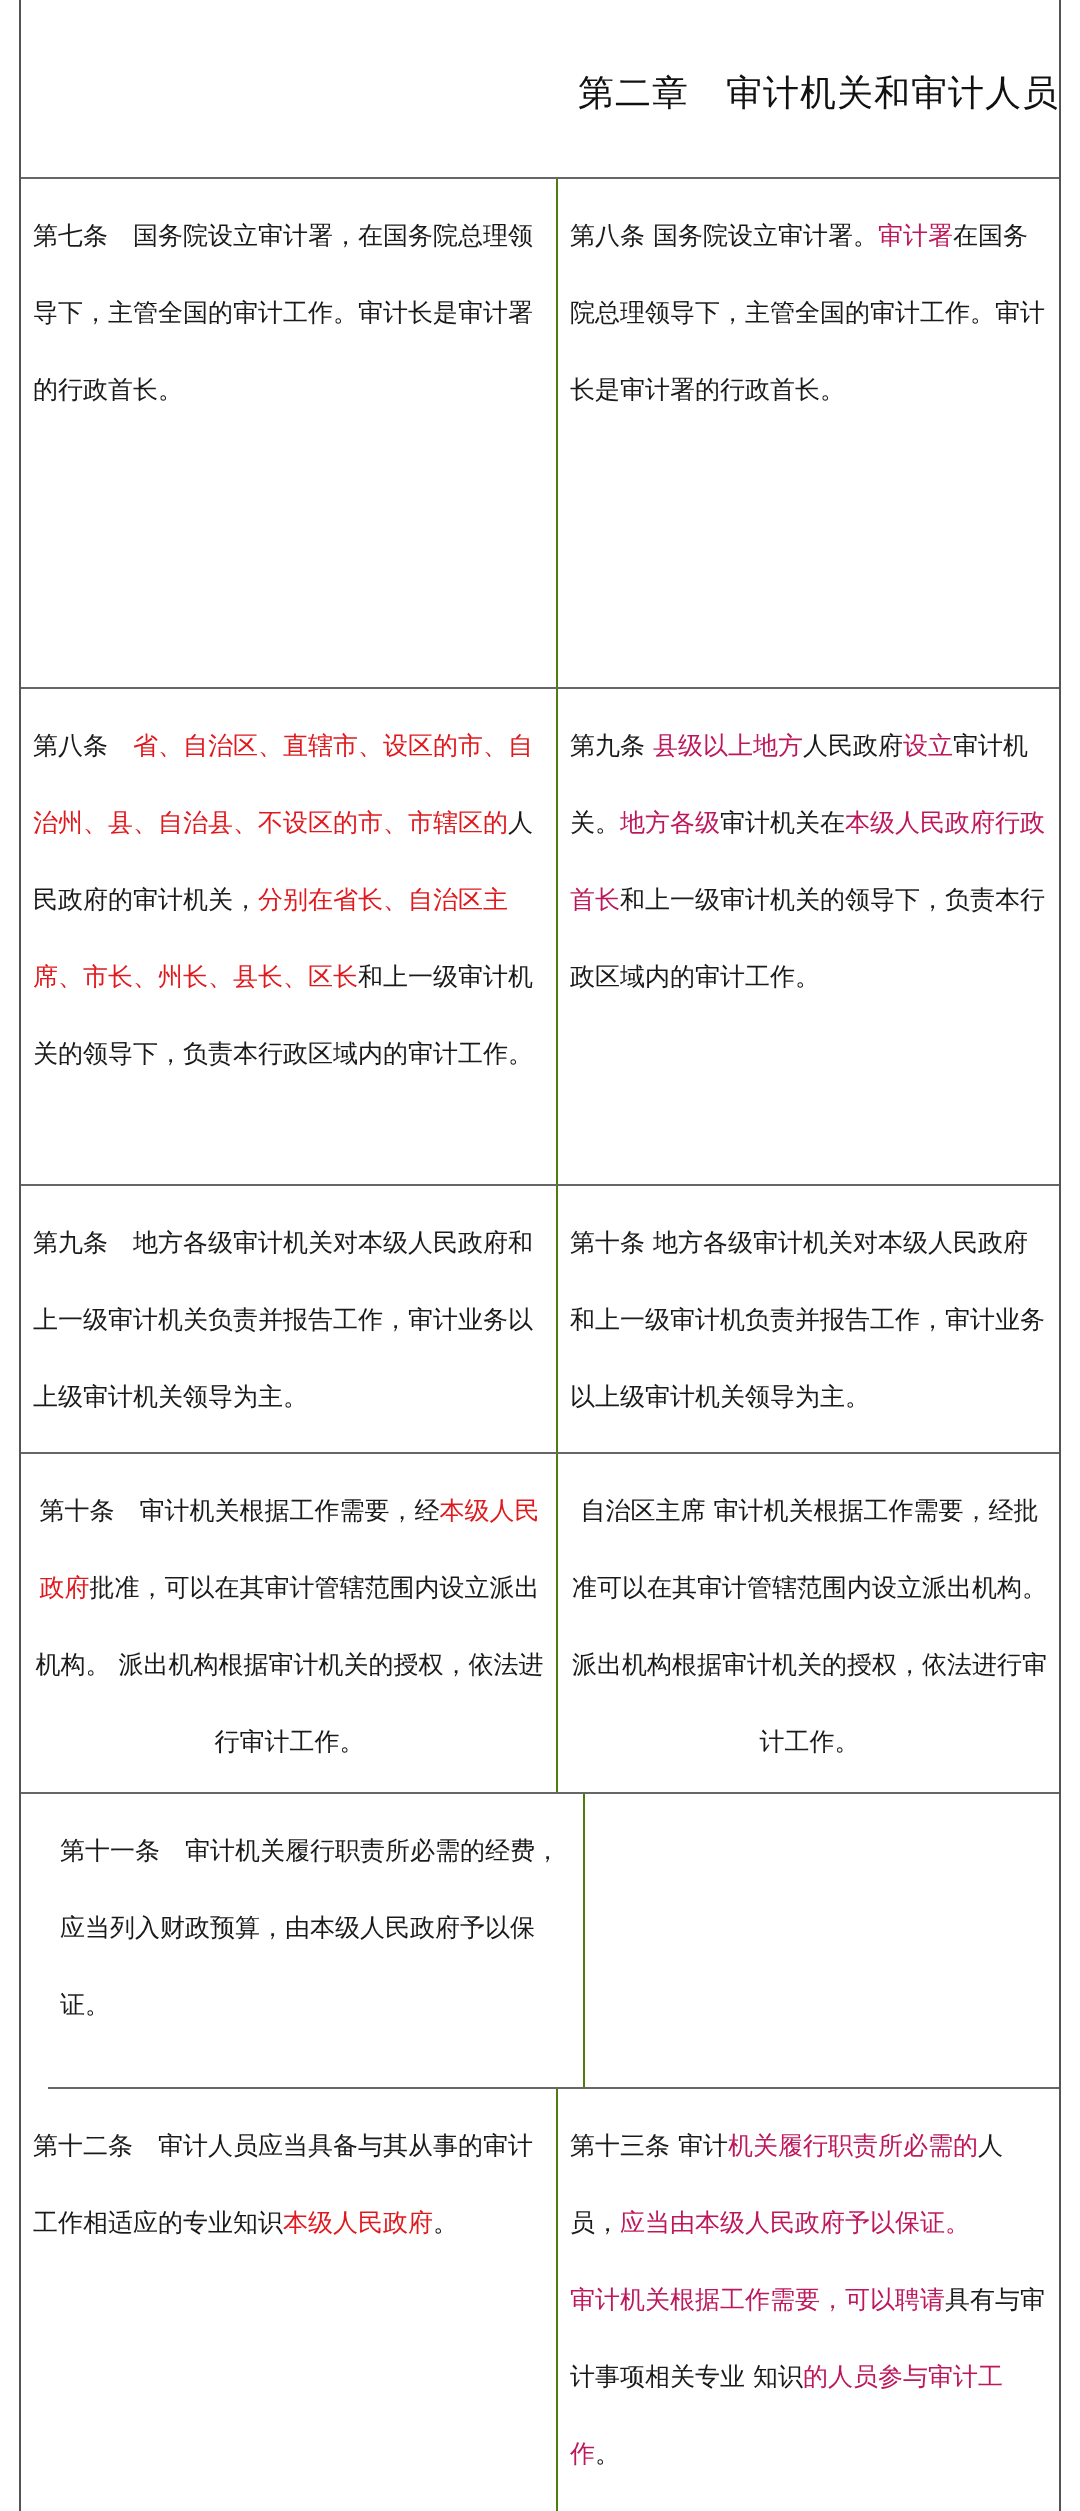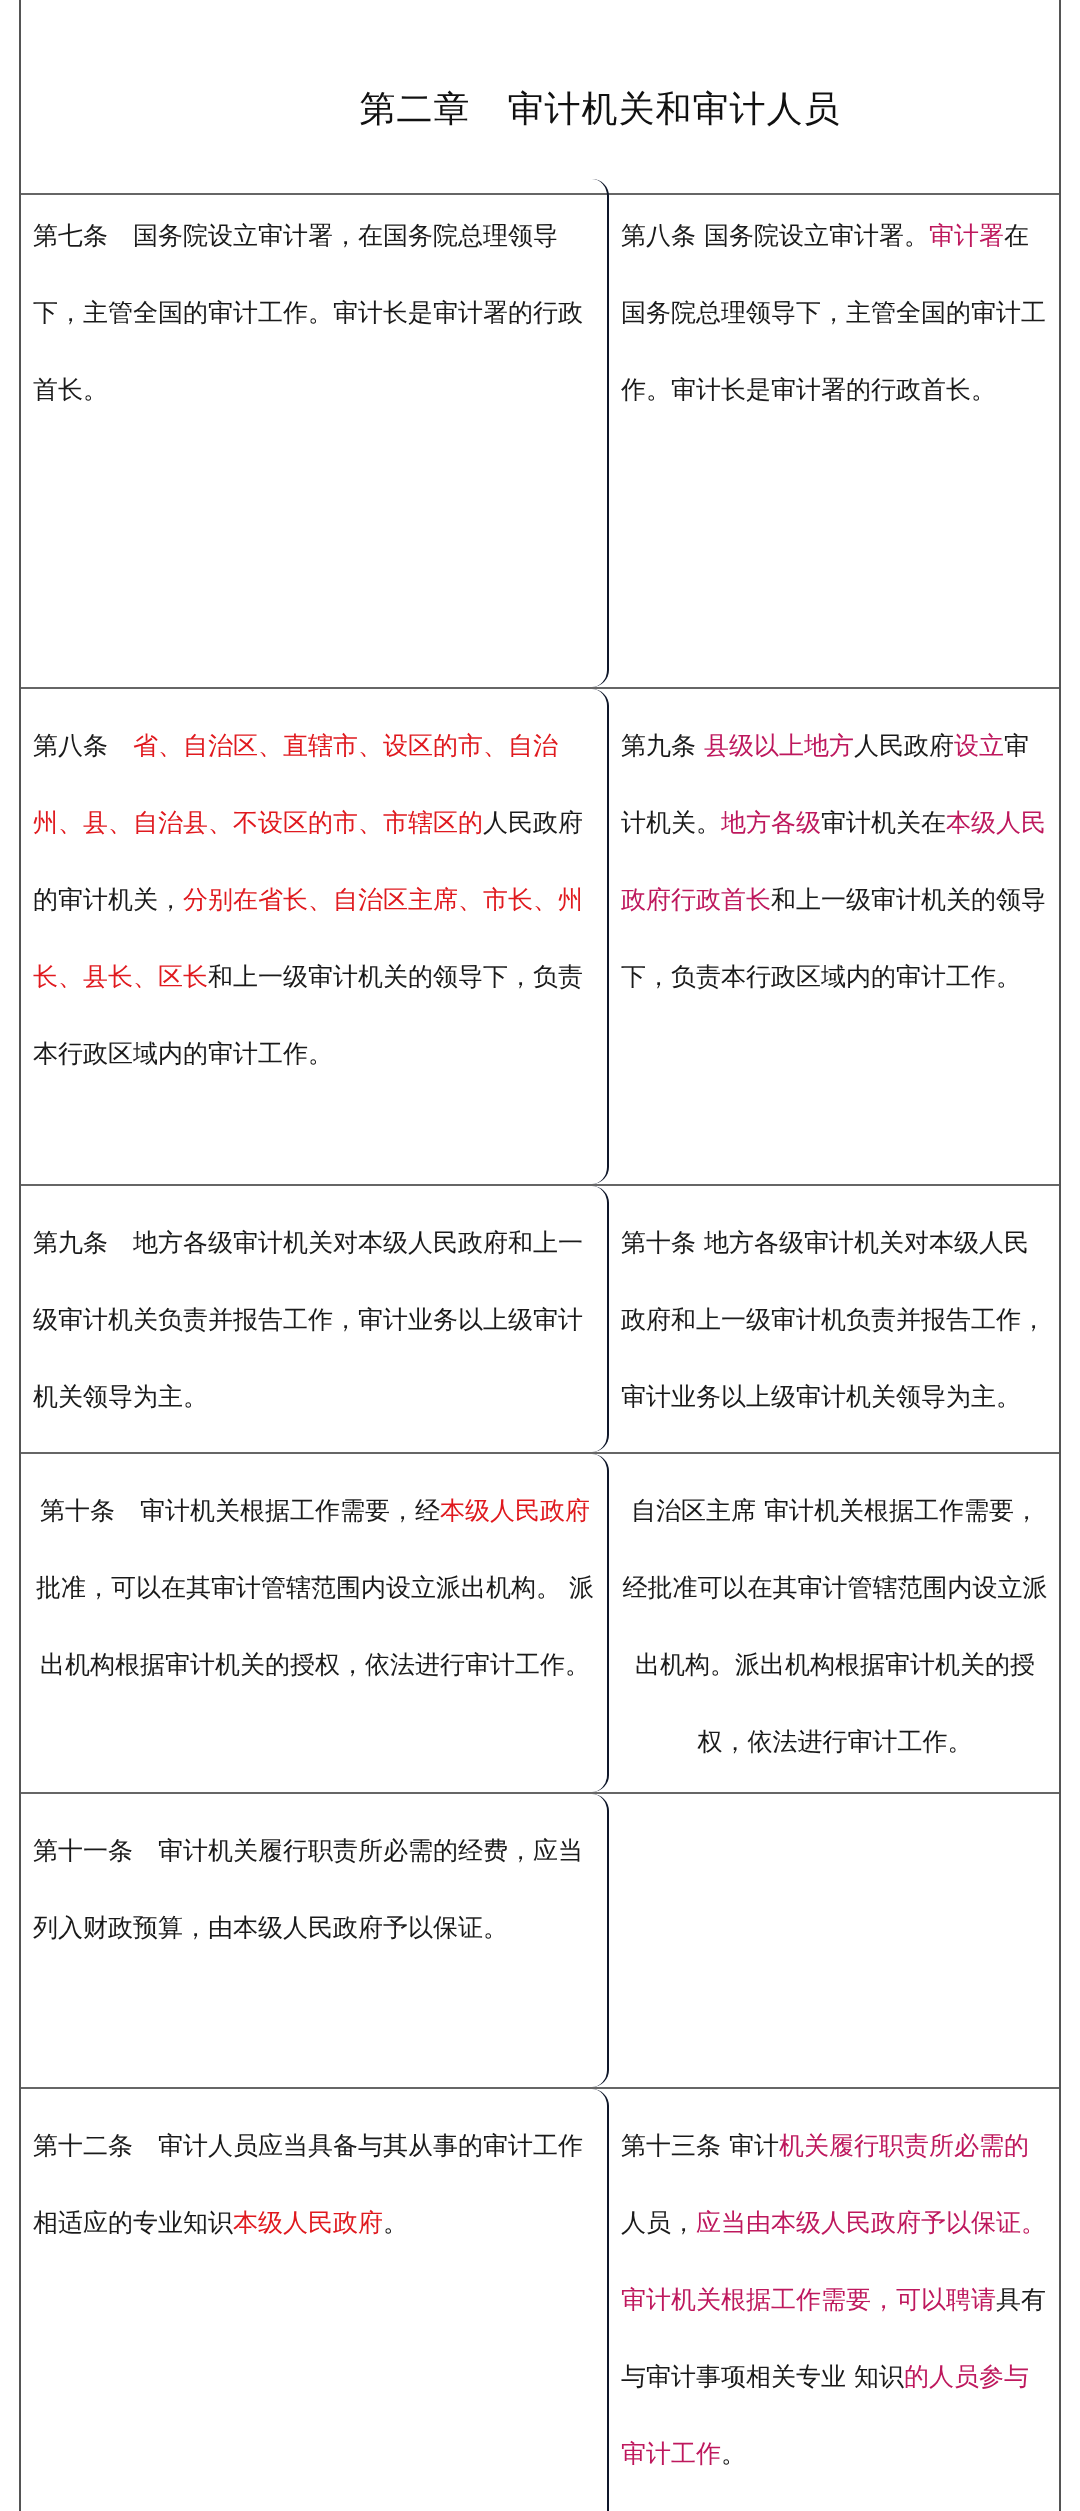--- a/index.html
+++ b/index.html
@@ -19,26 +19,26 @@
       position: absolute;
       left: 19px;
       top: -2px;
       width: 1042px;
       height: 2530px;
       border: 2px solid #555;
       box-sizing: border-box;
     }
     .title-row {
       position: absolute;
-      left: 0; right: 0; top: 16px;
+      left: 0; right: 0; top: 0;
       height: 177px;
       border-bottom: 2px solid #666;
       display: flex;
       align-items: center;
-      justify-content: center;
+      justify-content: flex-end;
     }
     .title {
       font-size: 36px;
       letter-spacing: 1px;
       color: #111;
       margin-left: 120px;
       margin-top: 10px;
       white-space: pre;
     }
     .row {
@@ -50,23 +50,22 @@
     .row:last-child { border-bottom: none; }
     .cell {
       box-sizing: border-box;
       padding: 18px 10px 0 12px;
       font-size: 25px;
       line-height: 77px;
       word-break: break-all;
       overflow: hidden;
     }
     .cell.left {
-      width: 588px;
-      border-right: 2px solid #0f172a;
-      border-radius: 17px;
+      width: 537px;
+      border-right: 2px solid #4d7c0f;
     }
     .cell.right {
       flex: 1;
       padding-left: 12px;
       padding-right: 10px;
     }
     .hl-red { color: #e0191e; }
     .hl-blue { color: #be185d; }
     .plain { color: #1a1a1a; }
   </style>
@@ -87,20 +86,20 @@
     <div class="cell right"><span class="plain">第十条 地方各级审计机关对本级人民政府和上一级审计机负责并报告工作，审计业务以上级审计机关领导为主。</span></div>
   </div>
   <div class="row" style="top:689px;height:495px;">
     <div class="cell left"><span class="plain">第八条　</span><span class="hl-red">省、自治区、直辖市、设区的市、自治州、县、自治县、不设区的市、市辖区的</span><span class="plain">人民政府的审计机关，</span><span class="hl-red">分别在省长、自治区主席、市长、州长、县长、区长</span><span class="plain">和上一级审计机关的领导下，负责本行政区域内的审计工作。</span></div>
     <div class="cell right"><span class="plain">第九条 </span><span class="hl-blue">县级以上地方</span><span class="plain">人民政府</span><span class="hl-blue">设立</span><span class="plain">审计机关。</span><span class="hl-blue">地方各级</span><span class="plain">审计机关在</span><span class="hl-blue">本级人民政府行政首长</span><span class="plain">和上一级审计机关的领导下，负责本行政区域内的审计工作。</span></div>
   </div>
   <div class="row" style="top:1454px;height:338px;text-align:center;">
     <div class="cell left"><span class="plain">第十条　审计机关根据工作需要，经</span><span class="hl-red">本级人民政府</span><span class="plain">批准，可以在其审计管辖范围内设立派出机构。 派出机构根据审计机关的授权，依法进行审计工作。</span></div>
     <div class="cell right"><span class="plain">自治区主席 审计机关根据工作需要，经批准可以在其审计管辖范围内设立派出机构。派出机构根据审计机关的授权，依法进行审计工作。</span></div>
   </div>
-  <div class="row" style="top:1794px;height:293px;">
+  <div class="row" style="top:1794px;height:293px;margin-left:27px;">
     <div class="cell left"><span class="plain">第十一条　审计机关履行职责所必需的经费，应当列入财政预算，由本级人民政府予以保证。</span></div>
   </div>
   <div class="row" style="top:2089px;height:440px;">
     <div class="cell left"><span class="plain">第十二条　审计人员应当具备与其从事的审计工作相适应的专业知识</span><span class="hl-red">本级人民政府</span><span class="plain">。</span></div>
     <div class="cell right"><span class="plain">第十三条 审计</span><span class="hl-blue">机关履行职责所必需的</span><span class="plain">人员，</span><span class="hl-blue">应当由本级人民政府予以保证。</span><br><span class="hl-blue">审计机关根据工作需要，可以聘请</span><span class="plain">具有与审计事项相关专业 知识</span><span class="hl-blue">的人员参与审计工作</span><span class="plain">。</span></div>
   </div>
 </div>
 
 </body></html>

